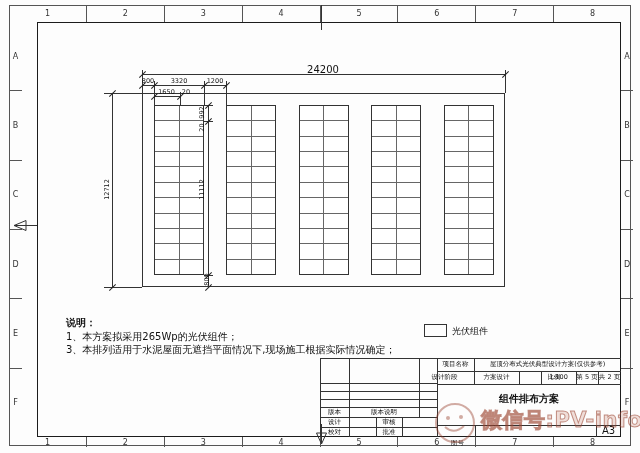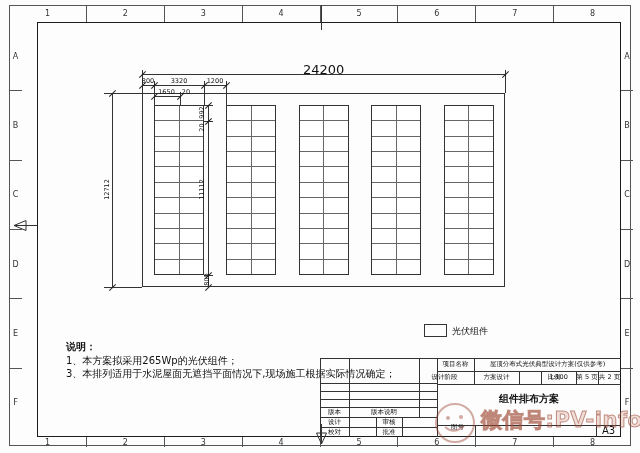--- a/index.html
+++ b/index.html
@@ -25,21 +25,21 @@
   .tk{position:absolute;width:9px;height:1px;background:#222;transform:rotate(-45deg);}
   
   .plan{position:absolute;left:142px;top:93px;width:363px;height:194px;border:1px solid #333;box-sizing:border-box;}
   .pgroup{position:absolute;top:11px;height:170px;width:50px;border:1px solid #333;box-sizing:border-box;
           display:grid;grid-template-columns:1fr 1fr;grid-auto-rows:1fr;gap:1px;background:#666;}
   .pcell{background:#fff;}
   
   .dl{position:absolute;font-size:6.5px;color:#111;text-align:center;white-space:nowrap;line-height:7px;}
   .dlv{transform:rotate(-90deg);}
   
-  .notes{position:absolute;left:66px;top:316px;width:342px;font-size:10px;line-height:13.5px;color:#111;margin-top:24px;}
+  .notes{position:absolute;left:66px;top:316px;width:342px;font-size:10px;line-height:13.5px;color:#111;}
   .notes .nt{font-weight:bold;}
   
   .legend-box{position:absolute;left:424px;top:324px;width:21px;height:11px;border:1px solid #333;}
   .legend-label{position:absolute;left:452px;top:325px;font-size:9px;color:#111;}
   
   .tb-label{position:absolute;font-size:6.5px;color:#111;text-align:center;white-space:nowrap;line-height:7px;}
   .tb-title{position:absolute;font-size:10px;font-weight:bold;color:#111;text-align:center;white-space:nowrap;}
   .tb-sub{position:absolute;font-size:8.5px;color:#111;text-align:center;white-space:nowrap;}
   
   .wm-text{position:absolute;left:481px;top:406px;font-size:21px;font-weight:bold;letter-spacing:.5px;
@@ -251,21 +251,21 @@
   <i class="tk" style="left:222px;top:85px"></i>
   <i class="tk" style="left:150px;top:96px"></i>
   <i class="tk" style="left:176px;top:96px"></i>
   <i class="tk" style="left:108px;top:93px"></i>
   <i class="tk" style="left:108px;top:287px"></i>
   <i class="tk" style="left:204px;top:105px"></i>
   <i class="tk" style="left:204px;top:121px"></i>
   <i class="tk" style="left:204px;top:275px"></i>
   <i class="tk" style="left:204px;top:287px"></i>
 
-  <span class="dl" style="left:303px;top:66px;width:40px;font-size:13px">24200</span>
+  <span class="dl" style="left:303px;top:66px;width:40px;font-size:10px">24200</span>
   <span class="dl" style="left:140px;top:78px;width:16px">800</span>
   <span class="dl" style="left:168px;top:78px;width:22px">3320</span>
   <span class="dl" style="left:204px;top:78px;width:22px">1200</span>
   <span class="dl" style="left:156px;top:89px;width:21px">1650</span>
   <span class="dl" style="left:180px;top:89px;width:12px">20</span>
   <span class="dl dlv" style="left:87px;top:186px;width:40px">12712</span>
   <span class="dl dlv" style="left:187px;top:109px;width:30px">992</span>
   <span class="dl dlv" style="left:194px;top:124px;width:16px">20</span>
   <span class="dl dlv" style="left:182px;top:186px;width:40px">11112</span>
   <span class="dl dlv" style="left:195px;top:276px;width:24px">800</span>
@@ -316,21 +316,21 @@
   <span class="tb-label" style="left:474px;top:361px;width:147px">屋顶分布式光伏典型设计方案(仅供参考)</span>
   <span class="tb-label" style="left:426px;top:374px;width:37px">设计阶段</span>
   <span class="tb-label" style="left:474px;top:374px;width:45px">方案设计</span>
   <span class="tb-label" style="left:543px;top:374px;width:22px">比例</span>
   <span class="tb-label" style="left:541px;top:374px;width:35px">1:100</span>
   <span class="tb-label" style="left:576px;top:374px;width:22px">第 5 页</span>
   <span class="tb-label" style="left:598px;top:374px;width:23px">共 2 页</span>
 
   <span class="tb-title" style="left:437px;top:392px;width:184px">组件排布方案</span>
 
-  <span class="tb-label" style="left:440px;top:424px;width:35px">图号</span>
+  <span class="tb-label" style="left:440px;top:440px;width:35px">图号</span>
   <span class="tb-label" style="left:596px;top:427px;width:25px;font-size:10px">A3</span>
 
   <svg class="wm-logo" width="44" height="44">
     <circle cx="22" cy="22" r="19" fill="none" stroke="rgba(150,60,40,0.7)" stroke-width="2"></circle>
     <circle cx="15" cy="17" r="2" fill="rgba(150,60,40,0.7)"></circle>
     <circle cx="28" cy="16" r="2" fill="rgba(150,60,40,0.7)"></circle>
     <path d="M12 26 Q21 34 31 25" fill="none" stroke="rgba(150,60,40,0.7)" stroke-width="2"></path>
   </svg>
   <span class="wm-text">微信号:PV-info</span>
 

